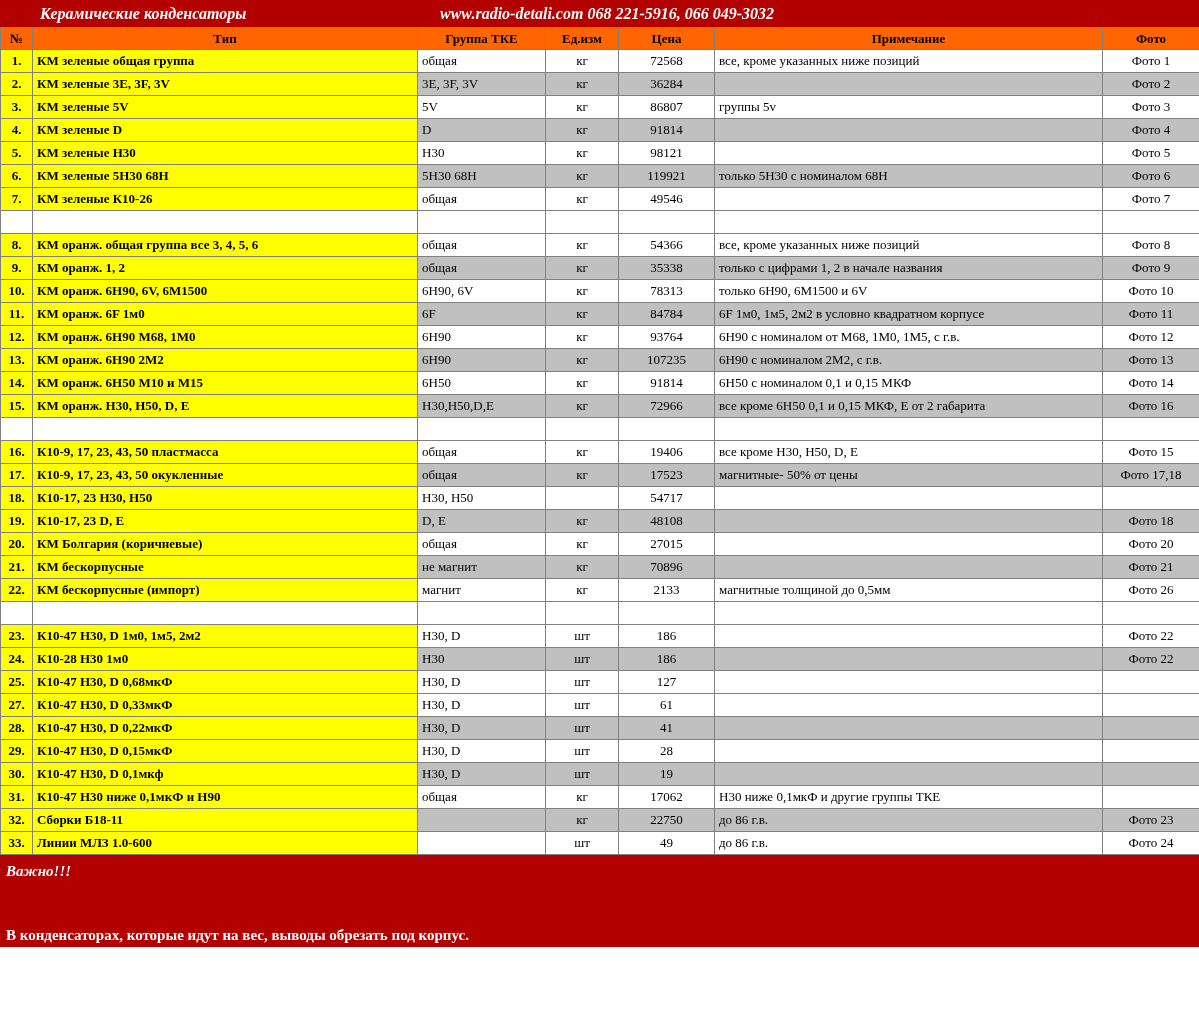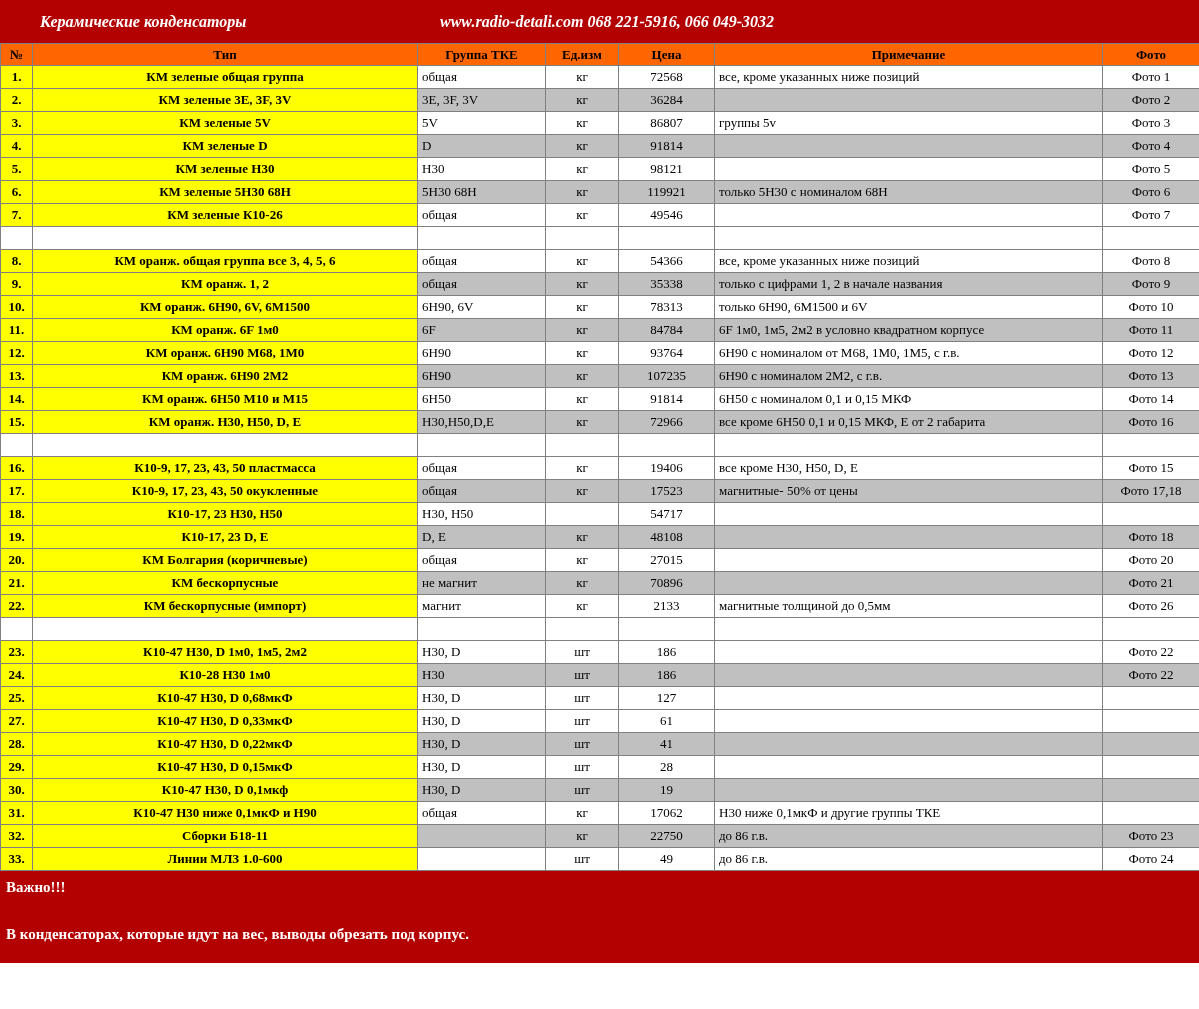--- a/index.html
+++ b/index.html
@@ -16,21 +16,21 @@
   .page {
     width: 1199px;
     height: 1009px;
     position: relative;
     background: #ffffff;
   }
   
   .topbar {
     display: flex;
     align-items: center;
-    height: 43px;
+    height: 27px;
     background: #b30000;
     color: #ffffff;
     font-weight: bold;
     font-size: 16px;
     font-style: italic;
     font-family: "Liberation Serif", serif;
     padding: 0;
   }
   .topbar .title {
     width: 330px;
@@ -73,21 +73,21 @@
   tr.hdr th {
     background: #ff6600;
     color: #000000;
     font-weight: bold;
     text-align: center;
     font-size: 13px;
     height: 22px;
   }
   
   td.num   { text-align: center; font-weight: bold; }
-  td.type  { text-align: center; font-weight: bold; padding-left: 8px; }
+  td.type  { text-align: left; font-weight: bold; padding-left: 8px; }
   td.tke   { text-align: left; }
   td.unit  { text-align: center; }
   td.price { text-align: center; }
   td.note  { text-align: left; padding-left: 6px; }
   td.photo { text-align: center; }
 
   
   .bg-yellow { background: #ffff00; }
   .bg-gray   { background: #c0c0c0; }
   .bg-white  { background: #ffffff; }
@@ -112,21 +112,21 @@
   .notice {
     background: #b30000;
     color: #ffffff;
     font-weight: bold;
     font-size: 15px;
     font-family: "Liberation Serif", serif;
     padding: 8px 6px 14px 6px;
     height: 92px;
     box-sizing: border-box;
   }
-  .notice .line1 { margin-bottom: 30px; }
+  .notice .line1 { margin-bottom: 47px; font-style: italic; }
   .notice .line2 { }
 </style>
 </head>
 <body>
 
 <div class="page">
 
   <div class="topbar">
     <div class="title">Керамические конденсаторы</div>
     <div class="contacts">www.radio-detali.com 068 221-5916, 066 049-3032</div>

